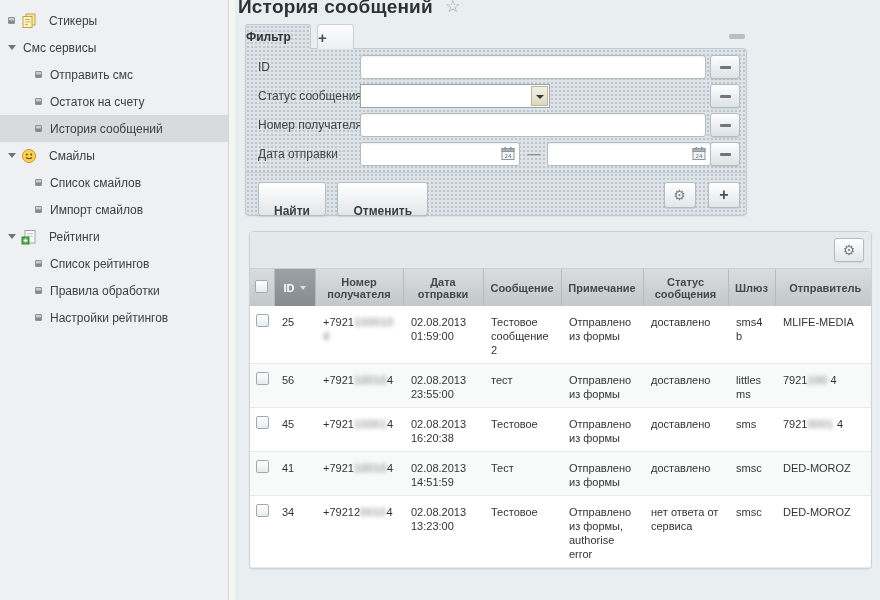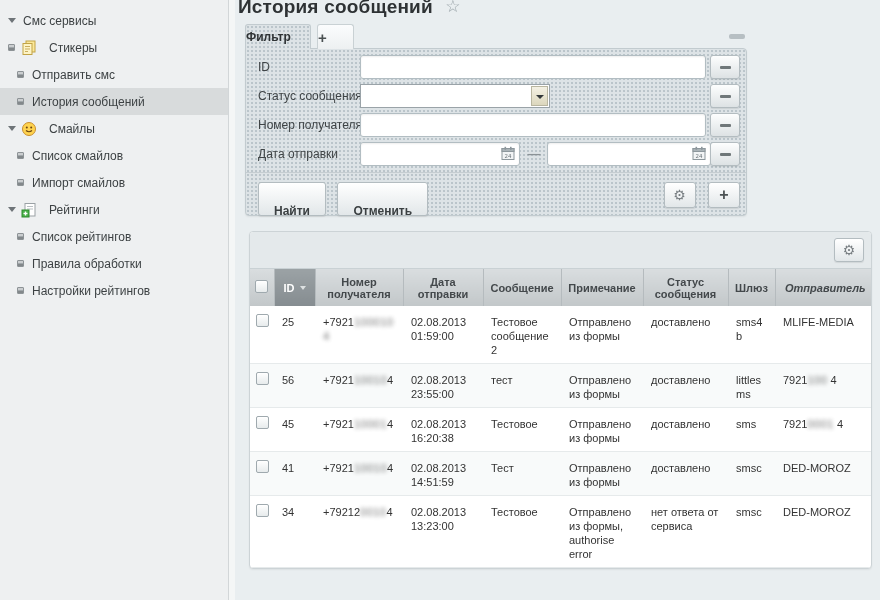--- a/index.html
+++ b/index.html
@@ -15,21 +15,21 @@
     background:#eef0f1;border-right:1px solid #d2d6d8;
   }
   .sidebar-gutter{
     position:absolute;left:229px;top:0;bottom:0;width:6px;background:#f4f6f6;
   }
   .sb-list{padding-top:7px;}
   .sb-item{
     display:flex;align-items:center;height:27px;padding-left:8px;cursor:pointer;
     font-size:12px;color:#3d4244;
   }
-  .sb-item.lvl1{padding-left:17px;}
+  .sb-item.lvl1{padding-left:35px;}
   .sb-item.selected{background:#d8dbdc;}
   .marker{width:9px;display:inline-block;flex:0 0 9px;position:relative;height:9px;}
   .marker.square::before{
     content:"";position:absolute;left:0;top:1px;width:7px;height:7px;
     background:#a0a7aa;box-shadow:inset 0 2px 0 rgba(255,255,255,.45), inset 0 -2px 0 rgba(0,0,0,.18);
     border:1px solid #8d9396;border-radius:1px;box-sizing:border-box;
   }
   .marker.triangle::before{
     content:"";position:absolute;left:0;top:2px;width:0;height:0;
     border-left:4px solid transparent;border-right:4px solid transparent;
@@ -141,21 +141,21 @@
   .t-toolbar .icon-btn{position:absolute;right:7px;top:6px;width:30px;height:24px;line-height:22px;}
   table.tbl{border-collapse:collapse;table-layout:fixed;width:100%;}
   col.w-check{width:24px;} col.w-id{width:41px;} col.w-phone{width:88px;}
   col.w-date{width:80px;} col.w-msg{width:78px;} col.w-note{width:82px;}
   col.w-status{width:85px;} col.w-gw{width:47px;} col.w-sender{width:100px;}
   .tbl th{
     height:33px;background:linear-gradient(#d9dddf,#c2c7c9);
     border-right:1px solid #b5bbbe;font-size:11px;font-weight:bold;color:#43484b;
     text-align:center;padding:2px 4px;line-height:12px;cursor:pointer;
   }
-  .tbl th:last-child{border-right:none;font-style:italic;}
+  .tbl th:last-child{border-right:none;}
   .tbl th.sorted{background:linear-gradient(#9ba2a5,#858c90);color:#fff;}
   .sort-arrow{
     display:inline-block;margin-left:5px;width:0;height:0;vertical-align:2px;
     border-left:3px solid transparent;border-right:3px solid transparent;
     border-top:4px solid #dde1e2;
   }
   .tbl td{
     border-bottom:1px solid #e6eaeb;font-size:11px;color:#333;
     padding:9px 8px 6px;vertical-align:top;line-height:14px;height:25px;
     word-wrap:break-word;
@@ -170,44 +170,49 @@
   }
   .st-ok{color:#2f9e33;}
   .st-error{color:#e02617;}
   .blurred{filter:blur(2px);opacity:.7;letter-spacing:.5px;}
 </style>
 </head>
 <body>
 
 <aside class="sidebar">
   <div class="sb-list">
-  <div class="sb-item lvl0">
-    <span class="marker triangle"></span>
-
-    <span class="sb-label">Смс сервисы</span>
-  </div>
-
   <div class="sb-item lvl0">
     <span class="marker square"></span>
     <span class="sb-icon"><svg width="16" height="16" viewBox="0 0 16 16">
             <rect x="5" y="1" width="9" height="11" fill="#fbe89a" stroke="#c2a345"></rect>
             <rect x="2" y="3.5" width="9" height="11" fill="#fdf4c6" stroke="#c2a345"></rect>
             <line x1="4" y1="6.5" x2="9" y2="6.5" stroke="#c9ad5e"></line>
             <line x1="4" y1="9" x2="9" y2="9" stroke="#c9ad5e"></line>
             <line x1="4" y1="11.5" x2="7" y2="11.5" stroke="#c9ad5e"></line>
           </svg></span>
     <span class="sb-label">Стикеры</span>
   </div>
 
+  <div class="sb-item lvl0">
+    <span class="marker triangle"></span>
+
+    <span class="sb-label">Смс сервисы</span>
+  </div>
+
   <div class="sb-item lvl1">
     <span class="marker square"></span>
 
     <span class="sb-label">Отправить смс</span>
   </div>
 
+  <div class="sb-item lvl1">
+    <span class="marker square"></span>
+
+    <span class="sb-label">Остаток на счету</span>
+  </div>
 
   <div class="sb-item lvl1 selected">
     <span class="marker square"></span>
 
     <span class="sb-label">История сообщений</span>
   </div>
 
   <div class="sb-item lvl0">
     <span class="marker triangle"></span>
     <span class="sb-icon"><svg width="16" height="16" viewBox="0 0 16 16">

